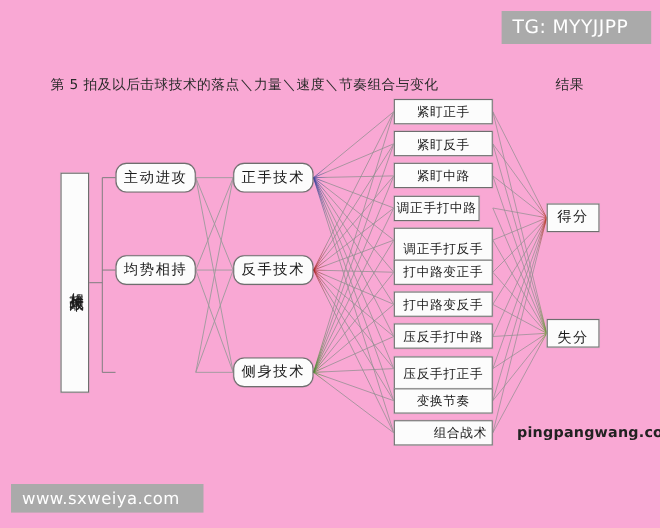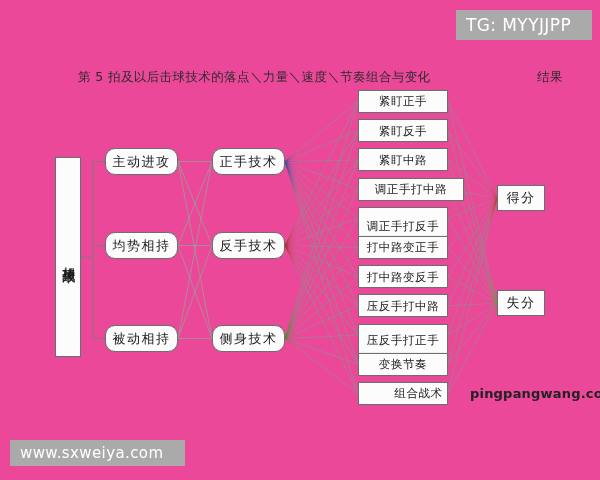--- a/index.html
+++ b/index.html
@@ -8,21 +8,21 @@
     padding: 0;
     background: #ffffff;
   }
   body {
     font-family: "DejaVu Sans", "Liberation Sans", sans-serif;
   }
   #canvas {
     position: relative;
     width: 600px;
     height: 480px;
-    background: #ec4899;
+    background: #f9a8d4;
     overflow: hidden;
   }
   svg.edges {
     position: absolute;
     left: 0;
     top: 0;
     width: 600px;
     height: 480px;
     pointer-events: none;
   }
@@ -60,21 +60,20 @@
     text-orientation: upright;
     line-height: 1.25;
     padding-top: 2px;
   }
   .caption {
     position: absolute;
     color: #2b2b2b;
     font-size: 12.5px;
     letter-spacing: 0.4px;
     white-space: nowrap;
-    margin-left: 32px;
   }
   .wm-band {
     position: absolute;
     background: #aaaaaa;
     color: #ffffff;
     display: flex;
     align-items: center;
     font-size: 17px;
     letter-spacing: 0.4px;
     padding: 0 10px;
@@ -426,23 +425,20 @@
   <div class="node root" style="left:55px; top:157px; width:26px; height:200px;">
     <span>相持球战术</span>
   </div>
 
   <div class="node col1" style="left:105px; top:148px; width:73px; height:27px;">
     <span>主动进攻</span>
   </div>
   <div class="node col1" style="left:105px; top:232px; width:73px; height:27px;">
     <span>均势相持</span>
   </div>
-  <div class="node col1" style="left:105px; top:325px; width:73px; height:27px;">
-    <span>被动相持</span>
-  </div>
 
   <div class="node col2" style="left:212px; top:148px; width:73px; height:27px;">
     <span>正手技术</span>
   </div>
   <div class="node col2" style="left:212px; top:232px; width:73px; height:27px;">
     <span>反手技术</span>
   </div>
   <div class="node col2" style="left:212px; top:325px; width:73px; height:27px;">
     <span>侧身技术</span>
   </div>
@@ -450,21 +446,21 @@
   <div id="col3-container">
       <div class="node mid" style="left: 358px; top: 90px; width: 90px; height: 23px;">
         <span>紧盯正手</span>
       </div>
       <div class="node mid" style="left: 358px; top: 119.2px; width: 90px; height: 23px;">
         <span>紧盯反手</span>
       </div>
       <div class="node mid" style="left: 358px; top: 148.4px; width: 90px; height: 23px;">
         <span>紧盯中路</span>
       </div>
-      <div class="node mid" style="left: 358px; top: 177.6px; width: 106px; height: 23px; text-align: center;">
+      <div class="node mid" style="left: 358px; top: 177.6px; width: 78px; height: 23px; text-align: center;">
         <span>调正手打中路</span>
       </div>
       <div class="node mid" style="left: 358px; top: 206.8px; width: 90px; height: 39px;">
         <span>调正手打反手</span>
       </div>
       <div class="node mid" style="left: 358px; top: 236px; width: 90px; height: 23px;">
         <span>打中路变正手</span>
       </div>
       <div class="node mid" style="left: 358px; top: 265.2px; width: 90px; height: 23px;">
         <span>打中路变反手</span>
@@ -479,21 +475,21 @@
         <span>变换节奏</span>
       </div>
       <div class="node mid" style="left: 358px; top: 382px; width: 90px; height: 23px; padding-left: 31px;">
         <span>组合战术</span>
       </div>
     </div>
 
   <div class="node result" style="left:497px; top:185px; width:48px; height:26px;">
     <span>得分</span>
   </div>
-  <div class="node result" style="left:497px; top:290px; width:48px; height:26px;">
+  <div class="node result" style="left:497px; top:290px; width:48px; height:26px;align-items:flex-end;">
     <span>失分</span>
   </div>
 
   <div class="wm-text" style="left:470px; top:386px;">pingpangwang.com</div>
 
   <div class="wm-band" style="left:10px; top:440px; width:175px; height:26px; font-size:15px;">
     <span>www.sxweiya.com</span>
   </div>
 
 </div>

